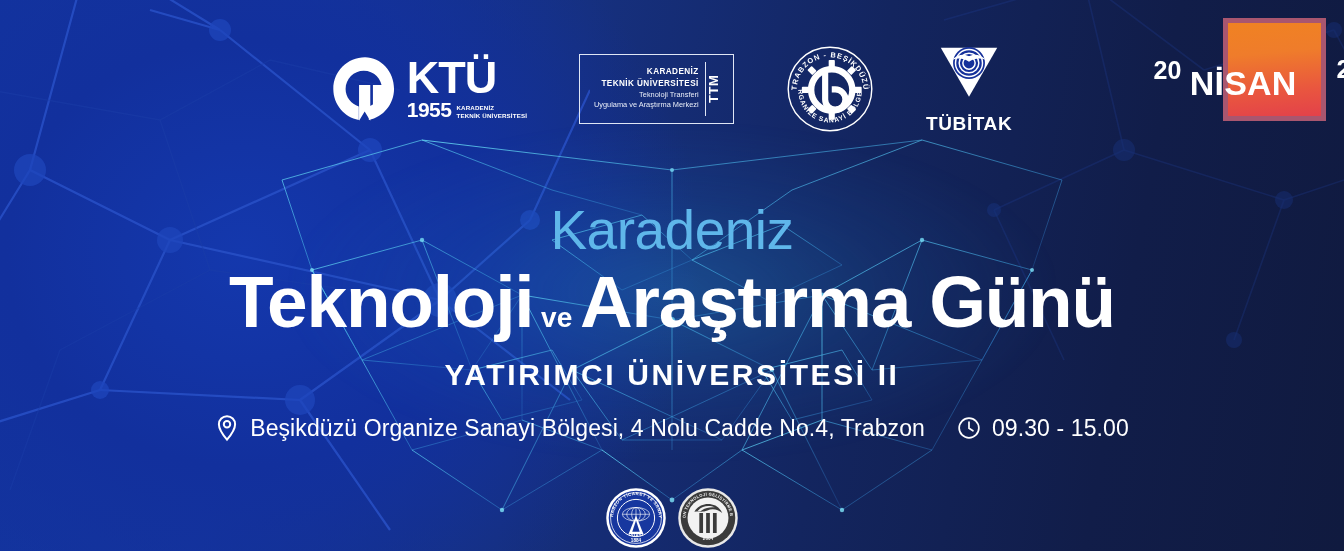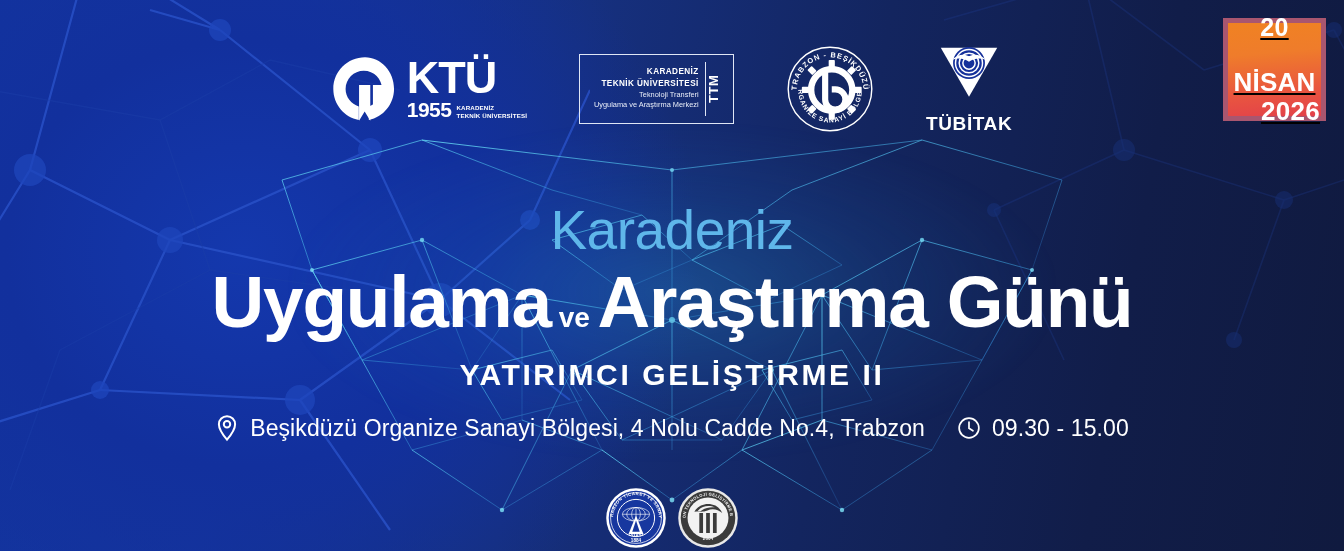--- a/index.html
+++ b/index.html
@@ -90,25 +90,25 @@
   .tubitak-word{
     font-size:19px; font-weight:bold; color:#fff; letter-spacing:.6px; line-height:1;
   }
 
   
   .date-badge{
     position:absolute; top:18px; right:18px;
     width:103px; height:103px;
     border:5px solid #a9566f;
     background:linear-gradient(175deg,#f08222 0%,#ef7c2b 33%,#e9563f 72%,#e3414a 100%);
-    display:flex; flex-direction:column; align-items:center; justify-content:center;
-    z-index:8; gap:1px;text-decoration:underline;
+    display:flex; flex-direction:row; align-items:center; justify-content:center;
+    z-index:8; gap:8px;
   }
   .date-day{ font-size:25px; font-weight:bold; color:#fff; line-height:1.04; letter-spacing:.3px; }
-  .date-month{ font-size:26px; font-weight:bold; color:#fff; line-height:1.04; letter-spacing:.2px;margin-top:28px; }
+  .date-month{ font-size:34px; font-weight:bold; color:#fff; line-height:1.04; letter-spacing:.2px;margin-top:28px; }
   .date-year{ font-size:26px; font-weight:bold; color:#fff; line-height:1.1; letter-spacing:.3px;margin-left:32px; }
 
   
   .headline{
     position:absolute; top:166px; left:0; width:1344px;
     text-align:center; z-index:6;
   }
   .kicker{
     font-size:55px; color:#5fb7ea; line-height:1;
     letter-spacing:-.5px; font-weight:400;margin-top:37px;
@@ -319,22 +319,22 @@
   </div>
 
   <div class="date-badge">
     <div class="date-day">20</div>
     <div class="date-month">NİSAN</div>
     <div class="date-year">2026</div>
   </div>
 
   <div class="headline">
     <div class="kicker">Karadeniz</div>
-    <div class="title"><span>Uygulama</span><span class="ve"> ve </span><span>Araştırma Günü</span></div>
-    <div class="subtitle">YATIRIMCI GELİŞTİRME II</div>
+    <div class="title"><span>Teknoloji</span><span class="ve"> ve </span><span>Araştırma Günü</span></div>
+    <div class="subtitle">YATIRIMCI ÜNİVERSİTESİ II</div>
   </div>
 
   <div class="info-row">
     <div class="info-item">
       <svg class="pin-icon" viewBox="0 0 24 28">
         <path fill="none" stroke="#ffffff" stroke-width="2" d="M12 2.2c-4.5 0-8.1 3.6-8.1 8.1 0 6 8.1 15.4 8.1 15.4s8.1-9.4 8.1-15.4c0-4.5-3.6-8.1-8.1-8.1Z"></path>
         <circle cx="12" cy="10.2" r="3.2" fill="none" stroke="#ffffff" stroke-width="2"></circle>
       </svg>
       <div class="info-text">Beşikdüzü Organize Sanayi Bölgesi, 4 Nolu Cadde No.4, Trabzon</div>
     </div>

